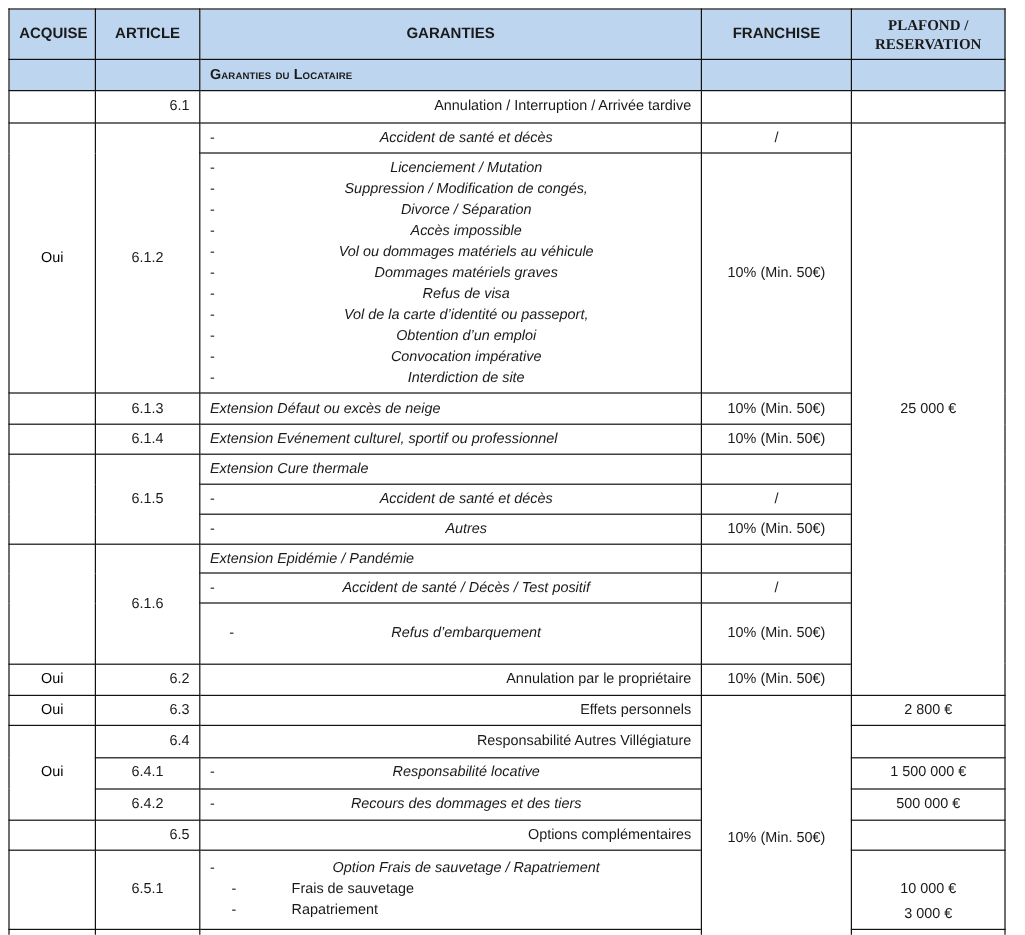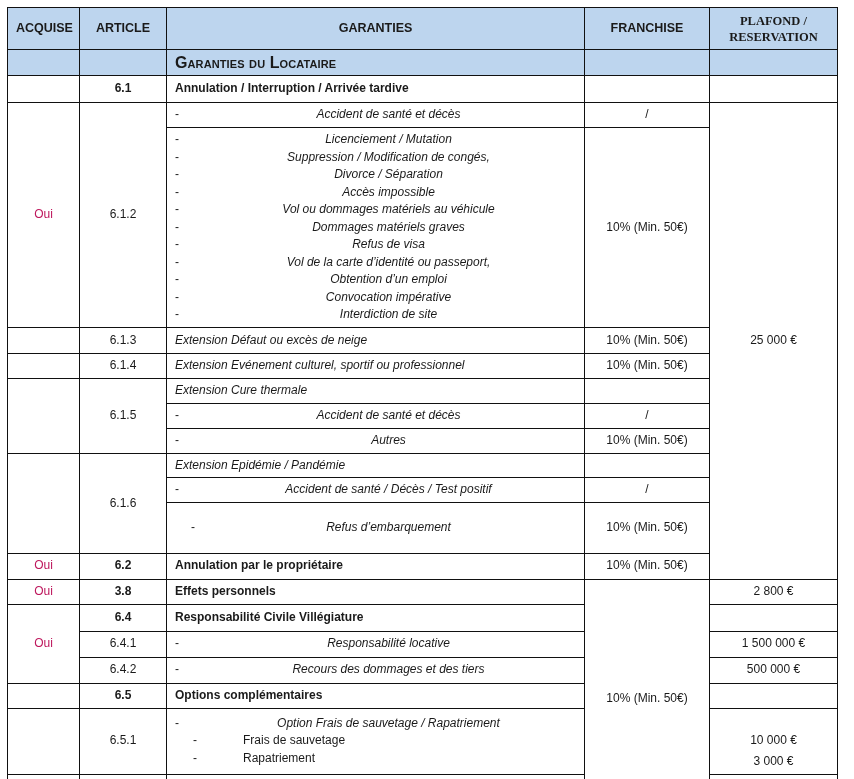--- a/index.html
+++ b/index.html
@@ -2,25 +2,25 @@
 <html><head>
 <meta charset="utf-8">
 <style>
   html, body { margin:0; padding:0; background:#ffffff; }
   body { width:854px; height:779px; position:relative; overflow:hidden;
          font-family:"Liberation Sans", sans-serif; font-size:12px; color:#1a1a1a; }
   table { position:absolute; left:7px; top:7px; border-collapse:collapse; table-layout:fixed; width:830px; }
   td, th { border:1.3px solid #111; padding:0 8px; vertical-align:middle; line-height:17.5px; }
   th { background:#bdd5ee; font-weight:bold; font-size:12.5px; text-align:center; }
   .sub { background:#bdd5ee; }
-  .smallcaps { font-variant:small-caps; font-weight:bold; font-size:16px; letter-spacing:0.1px; }
+  .smallcaps { font-variant:small-caps; font-weight:bold; font-size:12px; letter-spacing:0.1px; }
   .c { text-align:center; }
-  .b { font-weight:bold; }
+  .b { font-weight:normal;text-align:right; }
   .i { font-style:italic; }
-  .green { color:#be185d; }
+  .green { color:#000000; }
   .li { display:block; font-style:italic; padding-left:26px; position:relative;text-align:center; }
   .li::before { content:"-"; position:absolute; left:8px; font-style:normal; }
   .li2 { display:block; padding-left:76px; position:relative; }
   .li2::before { content:"-"; position:absolute; left:26px; font-style:normal; }
   .stack span { display:block;font-family:Liberation Serif, serif; }
 </style>
 </head>
 <body>
 
 <table>
@@ -141,30 +141,30 @@
 
   <tr style="height:26px">
     <td class="c green">Oui</td>
     <td class="c b">6.2</td>
     <td class="b">Annulation par le propriétaire</td>
     <td class="c">10% (Min. 50€)</td>
   </tr>
 
   <tr style="height:25px">
     <td class="c green">Oui</td>
-    <td class="c b">3.8</td>
+    <td class="c b">6.3</td>
     <td class="b">Effets personnels</td>
     <td rowspan="8" class="c">10% (Min. 50€)</td>
     <td class="c">2 800 €</td>
   </tr>
 
   <tr style="height:27px">
     <td rowspan="3" class="c green">Oui</td>
     <td class="c b">6.4</td>
-    <td class="b">Responsabilité Civile Villégiature</td>
+    <td class="b">Responsabilité Autres Villégiature</td>
     <td></td>
   </tr>
   <tr style="height:26px">
     <td class="c">6.4.1</td>
     <td style="padding:0">
           <span class="li">Responsabilité locative</span>
         </td>
     <td class="c">1 500 000 €</td>
   </tr>
   <tr style="height:26px">

